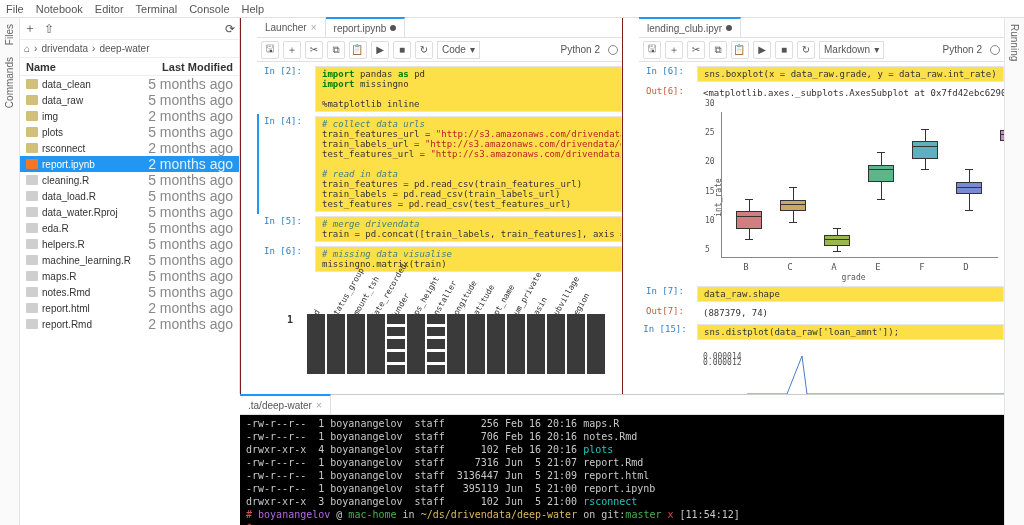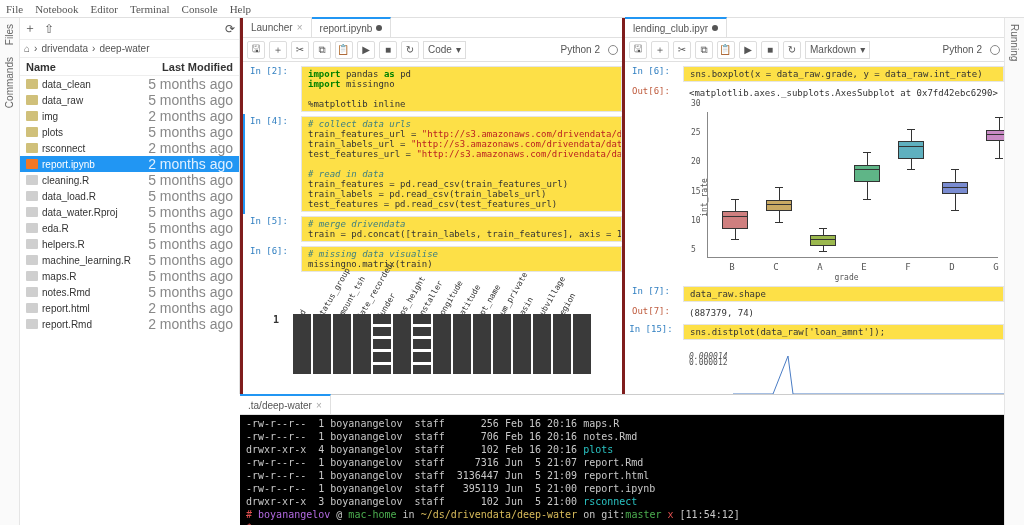--- a/index.html
+++ b/index.html
@@ -1,18 +1,18 @@
 <!DOCTYPE html>
 <html><head>
 <meta charset="utf-8">
 <style>
   * { box-sizing: border-box; margin: 0; padding: 0; }
   html, body { width: 1024px; height: 525px; overflow: hidden; font-family: "Helvetica Neue", Arial, sans-serif; font-size: 11px; color: #333; background: #fff; }
   .menubar { height: 18px; display: flex; align-items: center; padding: 0 6px; border-bottom: 1px solid #e0e0e0; gap: 12px; font-size: 11px; color: #555; }
-  .menubar span { cursor: pointer; font-family: Liberation Serif, serif; }
+  .menubar span { cursor: pointer; }
   .left-rail { position: absolute; top: 18px; left: 0; width: 20px; height: 507px; border-right: 1px solid #e5e5e5; display: flex; flex-direction: column; align-items: center; gap: 12px; padding-top: 6px; background: #fafafa; }
   .left-rail .tab { writing-mode: vertical-rl; transform: rotate(180deg); font-size: 10px; color: #666; cursor: pointer; }
   .right-rail { position: absolute; top: 18px; right: 0; width: 20px; height: 507px; border-left: 1px solid #e5e5e5; display: flex; flex-direction: column; align-items: center; gap: 12px; padding-top: 6px; background: #fafafa; }
   .right-rail .tab { writing-mode: vertical-rl; font-size: 10px; color: #666; cursor: pointer; }
 
   .main { position: absolute; top: 18px; left: 20px; right: 20px; bottom: 0; display: flex; flex-direction: column; }
 
   
   .filebrowser { position: absolute; top: 0; left: 0; width: 220px; height: 376px; border-right: 1px solid #e0e0e0; background: #fff; }
   .fb-toolbar { height: 22px; display: flex; align-items: center; gap: 8px; padding: 0 4px; border-bottom: 1px solid #eee; color: #555; }
@@ -25,21 +25,21 @@
   .fb-row.selected { background: #2196f3; color: #fff; }
   .fb-icon { width: 12px; height: 10px; margin-right: 4px; }
   .folder-ic { background: #d0c07a; border-radius: 1px; }
   .file-ic { background: #cfcfcf; border-radius: 1px; }
   .nb-ic { background: #f37726; border-radius: 1px; }
   .fb-name { flex: 1; white-space: nowrap; overflow: hidden; font-size: 10px; }
   .fb-mod { color: #888; font-size: 14px; }
   .fb-row.selected .fb-mod { color: #e0f0ff; }
 
   
-  .nbpane { position: absolute; top: 0; border-left: 3px solid #7f1d1d; background: #fff; display: flex; flex-direction: column; }
+  .nbpane { position: absolute; top: 0; border-left: 1px solid #7f1d1d; background: #fff; display: flex; flex-direction: column; padding-left: 16px; }
   .nbpane.left { left: 220px; width: 382px; height: 376px; }
   .nbpane.right { left: 602px; right: 0; height: 376px; }
   .tabbar { height: 20px; border-bottom: 1px solid #e0e0e0; display: flex; align-items: stretch; }
   .tab-item { display: flex; align-items: center; padding: 0 8px; border-right: 1px solid #e0e0e0; font-size: 10px; cursor: pointer; gap: 4px; color: #555; position: relative; }
   .tab-item.active { background: #fff; border-top: 2px solid #2196f3; margin-top:-1px; }
   .tab-close { color: #aaa; font-size: 10px; }
   .tab-dot { width: 6px; height: 6px; border-radius: 50%; background: #555; }
   .nb-toolbar { height: 24px; border-bottom: 1px solid #e0e0e0; display: flex; align-items: center; padding: 0 4px; gap: 4px; color: #555; }
   .nb-toolbar .btn { width: 18px; height: 18px; display: inline-flex; align-items: center; justify-content: center; border: 1px solid #ddd; border-radius: 2px; font-size: 10px; cursor: pointer; }
   .nb-toolbar .sel { height: 18px; border: 1px solid #ddd; font-size: 10px; padding: 0 4px; display:flex; align-items:center; gap:4px; cursor:pointer; }
@@ -434,21 +434,21 @@
           <div class="prompt out">Out[7]:</div>
           <div class="cell-body">(887379, 74)</div>
         </div>
         <div class="cell input">
           <div class="prompt">In [15]:</div>
           <div class="cell-body">sns.distplot(data_raw['loan_amnt']);</div>
         </div>
         <div class="cell">
           <div class="prompt"></div>
           <div style="flex: 1 1 0%;">
-            <div class="distplot"><div class="yl" style="top: 10px; font-style: italic;">0.000014</div><div class="yl" style="top: 16px;">0.000012</div><svg width="300" height="50" style="margin-left: 44px;">
+            <div class="distplot"><div class="yl" style="top: 10px;">0.000014</div><div class="yl" style="top: 16px;">0.000012</div><svg width="300" height="50" style="margin-left: 44px;">
                 <path d="M0 48 L40 48 L55 10 L60 48 L300 48" stroke="#4a7cc4" fill="none"></path>
               </svg></div>
           </div>
         </div>
       </div>
   </div>
 
   <div class="terminal">
     <div class="term-tabbar">
       <div class="tab-item active">

